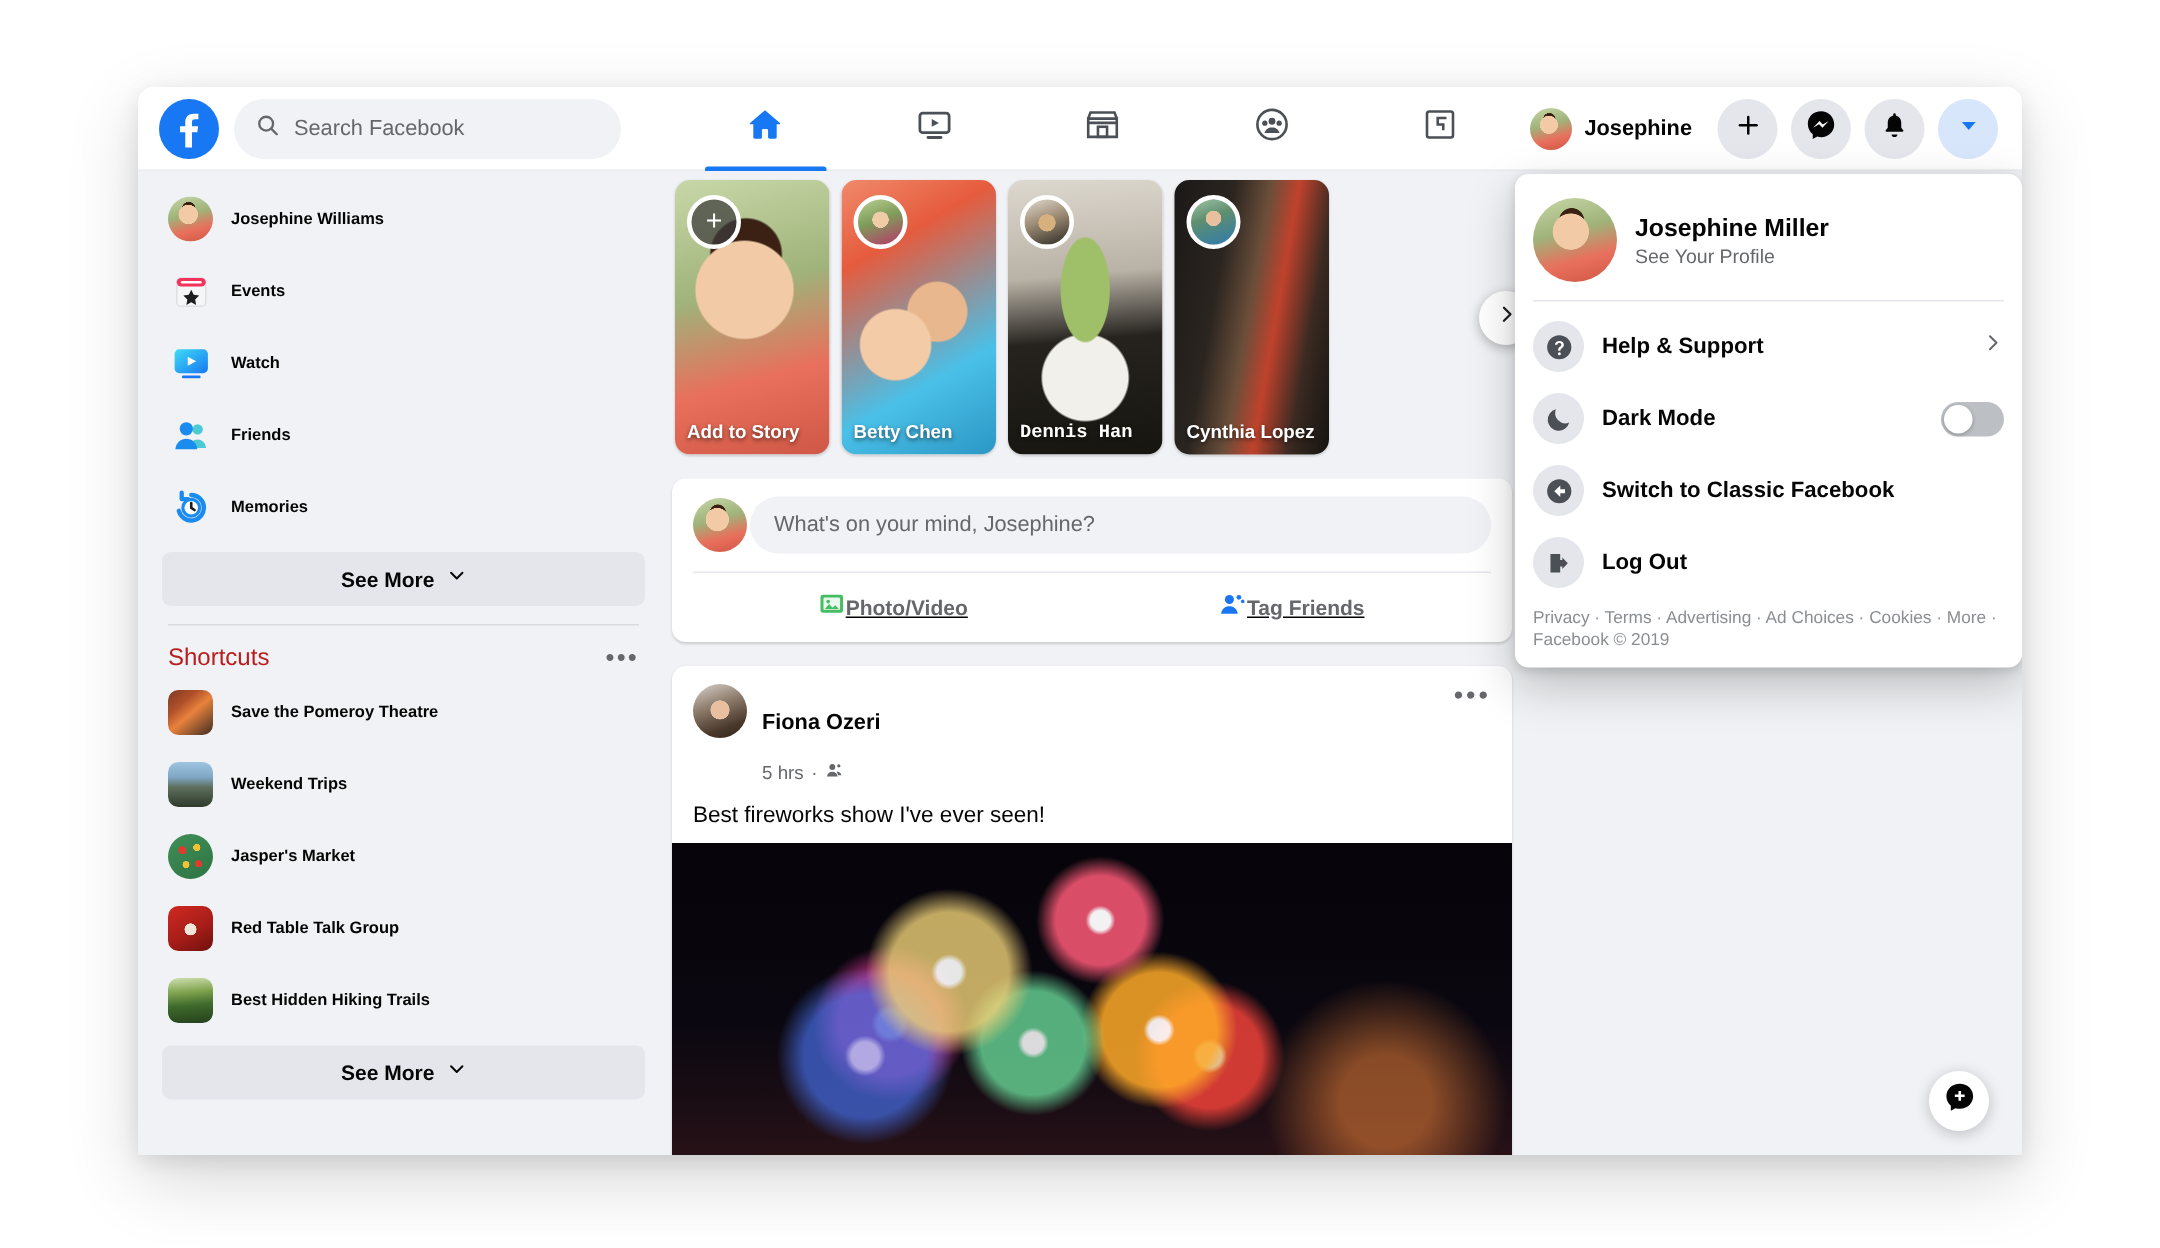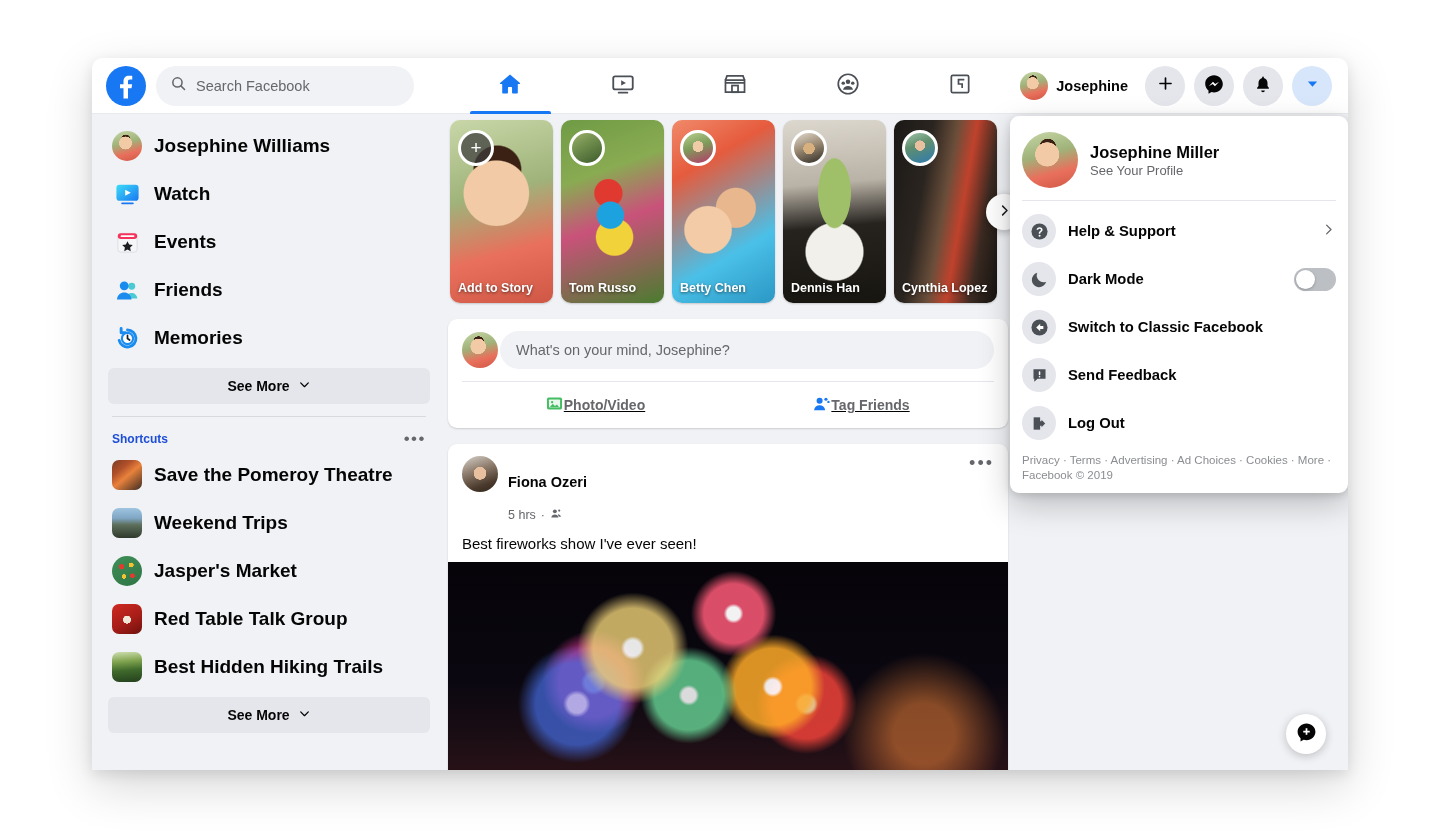--- a/index.html
+++ b/index.html
@@ -64,30 +64,30 @@
     display: flex; align-items: center; justify-content: center; cursor: pointer; position: relative;
   }
   .circle-btn.active { background: #d8e6fb; }
 
   
   #body { position: absolute; top: 56px; left: 0; width: 1256px; height: 656px; }
 
   
   #sidebar { position: absolute; left: 0; top: 0; width: 356px; height: 656px; padding: 8px 16px 0 14px; }
   .side-row { display: flex; align-items: center; gap: 12px; height: 48px; border-radius: 8px; padding: 0 6px; cursor: pointer; }
-  .side-row .lbl { font-size: 19px; font-weight: 600; color: #050505; }
+  .side-row .lbl { font-size: 11px; font-weight: 600; color: #050505; }
   .side-icon { width: 30px; height: 30px; flex: none; display: flex; align-items: center; justify-content: center; }
   .see-more-btn {
     height: 36px; margin: 6px 2px 0 2px; border-radius: 6px; background: #e4e6eb;
     display: flex; align-items: center; justify-content: center; gap: 8px; cursor: pointer;
   }
   .see-more-btn .lbl { font-size: 14px; font-weight: 700; color: #050505; }
   .hr { height: 1px; background: #d8dadf; margin: 12px 6px 8px 6px; }
   .sec-head { display: flex; align-items: center; justify-content: space-between; padding: 4px 6px 2px 6px; }
-  .sec-head .ttl { font-size: 12px; font-weight: 700; color: #1d4ed8; }
+  .sec-head .ttl { font-size: 16px; font-weight: 400; color: #b91c1c; }
   .dots { color: #65676b; font-size: 17px; letter-spacing: 1.5px; cursor: pointer; }
   .sc-thumb { width: 30px; height: 30px; border-radius: 7px; flex: none; background-size: cover; background-position: center; }
 
   
   #feed { position: absolute; left: 356px; top: 0; width: 560px; height: 656px; padding-top: 6px; }
   .stories { display: flex; gap: 8px; padding: 0 2px; position: relative; }
   .story {
     width: 103px; height: 183px; border-radius: 10px; position: relative; overflow: hidden;
     cursor: pointer; flex: none; background-size: cover; background-position: center;
     box-shadow: 0 1px 2px rgba(0,0,0,0.18);
@@ -177,21 +177,21 @@
       radial-gradient(circle at 52% 64%, #f2d23b 0 14%, transparent 15%),
       radial-gradient(circle at 46% 40%, #e0392f 0 11%, transparent 12%),
       linear-gradient(160deg, #6f9b45 0%, #89ab52 30%, #c9527a 55%, #4a7c2f 100%); }
   .ph-friends { background-image:
       radial-gradient(circle at 35% 60%, #f3cba6 0 18%, transparent 19%),
       radial-gradient(circle at 62% 48%, #e8b78e 0 17%, transparent 18%),
       linear-gradient(150deg, #f08a6b 0%, #e65b3d 25%, #4ac0e8 70%, #2b97c4 100%); }
   .ph-plant { background-image:
       radial-gradient(ellipse at 50% 40%, #9fc068 0 22%, transparent 23%),
       radial-gradient(circle at 50% 72%, #f2f0ea 0 20%, transparent 21%),
-      linear-gradient(175deg, #ddd8cf 0%, #b9b2a6 35%, #26231f 58%, #17150f 100%); }
+      linear-gradient(175deg, #ddd8cf 0%, #b9b2a6 35%, #26231f 58%, #17150f 100%); font-family: Liberation Mono, monospace; }
   .ph-market { background-image:
       linear-gradient(100deg, #1a1816 0%, #2b2520 30%, #6a4e3a 48%, #c0422c 62%, #3a2a22 80%, #151310 100%); }
   .ph-jo { background-image:
       radial-gradient(circle at 45% 40%, #f2cba6 0 26%, transparent 27%),
       radial-gradient(circle at 46% 27%, #3b2114 0 16%, transparent 17%),
       linear-gradient(165deg, #c9d7a8 0%, #9fb37a 40%, #e8705c 70%, #cf5745 100%); }
   .ph-fiona { background-image:
       radial-gradient(circle at 50% 48%, #e8c0a0 0 24%, transparent 25%),
       linear-gradient(160deg, #d9d4cd 0%, #8d7b6b 40%, #4a3a2d 75%, #2f2419 100%); }
   .ph-tom { background-image: linear-gradient(150deg, #9ab06a 0%, #6c8a4a 45%, #3c5a2c 100%); }
@@ -356,49 +356,49 @@
       <div class="side-row">
         <div class="side-icon">
           <div class="avatar ph-jo" style="width:30px;height:30px"></div>
         </div>
         <span class="lbl">Josephine Williams</span>
       </div>
 
       <div class="side-row">
         <div class="side-icon">
           <svg width="27" height="27" viewBox="0 0 28 28">
+            <rect x="4" y="4.5" width="20" height="19.5" rx="3" fill="#f5f6f7" stroke="#dcdfe3" stroke-width="1"></rect>
+            <rect x="4" y="4.5" width="20" height="5.8" rx="3" fill="#f5325b"></rect>
+            <rect x="6.8" y="6.6" width="14.4" height="1.7" rx="0.85" fill="#fff"></rect>
+            <path d="m14 12.6 1.7 3.5 3.8.5-2.8 2.7.7 3.8-3.4-1.8-3.4 1.8.7-3.8-2.8-2.7 3.8-.5z" fill="#1c1e21"></path>
+          </svg>
+        </div>
+        <span class="lbl">Events</span>
+      </div>
+
+      <div class="side-row">
+        <div class="side-icon">
+          <svg width="27" height="27" viewBox="0 0 28 28">
             <defs>
                   <linearGradient id="gw" x1="0" y1="0" x2="1" y2="1">
                     <stop offset="0" stop-color="#3ddcf7"></stop>
                     <stop offset="1" stop-color="#1877f2"></stop>
                   </linearGradient>
                 </defs>
             <rect x="2.5" y="4" width="23" height="16.5" rx="3.2" fill="url(#gw)"></rect>
             <path d="M11.6 9.2 17.4 12.3 11.6 15.4z" fill="#fff"></path>
             <rect x="7.5" y="22.2" width="13" height="1.8" rx="0.9" fill="#1877f2"></rect>
           </svg>
         </div>
         <span class="lbl">Watch</span>
       </div>
 
       <div class="side-row">
         <div class="side-icon">
           <svg width="27" height="27" viewBox="0 0 28 28">
-            <rect x="4" y="4.5" width="20" height="19.5" rx="3" fill="#f5f6f7" stroke="#dcdfe3" stroke-width="1"></rect>
-            <rect x="4" y="4.5" width="20" height="5.8" rx="3" fill="#f5325b"></rect>
-            <rect x="6.8" y="6.6" width="14.4" height="1.7" rx="0.85" fill="#fff"></rect>
-            <path d="m14 12.6 1.7 3.5 3.8.5-2.8 2.7.7 3.8-3.4-1.8-3.4 1.8.7-3.8-2.8-2.7 3.8-.5z" fill="#1c1e21"></path>
-          </svg>
-        </div>
-        <span class="lbl">Events</span>
-      </div>
-
-      <div class="side-row">
-        <div class="side-icon">
-          <svg width="27" height="27" viewBox="0 0 28 28">
             <circle cx="18.4" cy="9.6" r="3.6" fill="#4bcad4"></circle>
             <path d="M12.6 22.4c.4-3.8 3-5.8 5.8-5.8s5.4 2 5.8 5.8z" fill="#4bcad4"></path>
             <circle cx="10.6" cy="9.2" r="4.6" fill="#1a8cf0"></circle>
             <path d="M3 23.4c.5-4.8 3.8-7.3 7.6-7.3s7.1 2.5 7.6 7.3z" fill="#1a8cf0"></path>
           </svg>
         </div>
         <span class="lbl">Friends</span>
       </div>
 
       <div class="side-row">
@@ -459,24 +459,20 @@
         </span>
       </div>
     </div>
 
     <div id="feed">
 
       <div class="stories">
         <div class="story add ph-jo">
           <div class="plus">+</div>
           <div class="cap">Add to Story</div>
-        </div>
-        <div class="story ph-pinata">
-          <div class="ring ph-tom"></div>
-          <div class="cap">Tom Russo</div>
         </div>
         <div class="story ph-friends">
           <div class="ring ph-betty"></div>
           <div class="cap">Betty Chen</div>
         </div>
         <div class="story ph-plant">
           <div class="ring ph-dennis"></div>
           <div class="cap">Dennis Han</div>
         </div>
         <div class="story ph-market">
@@ -640,30 +636,20 @@
     <div class="dd-row">
       <div class="dd-ic">
         <svg width="21" height="21" viewBox="0 0 24 24">
               <circle cx="12" cy="12" r="9.2" fill="#4b4f56"></circle>
               <path fill="#fff" d="M12.8 7.6 8.2 12l4.6 4.4v-2.8h3.6v-3.2h-3.6z"></path>
             </svg>
       </div>
       <span class="lbl">Switch to Classic Facebook</span>
     </div>
 
-    <div class="dd-row">
-      <div class="dd-ic">
-        <svg width="19" height="19" viewBox="0 0 24 24">
-              <path fill="#4b4f56" d="M4.4 4h15.2v12.2H9.6L5.4 20v-3.8H4.4z"></path>
-              <rect x="11.1" y="6.6" width="1.9" height="5" rx="0.9" fill="#fff"></rect>
-              <circle cx="12.05" cy="13.6" r="1.05" fill="#fff"></circle>
-            </svg>
-      </div>
-      <span class="lbl">Send Feedback</span>
-    </div>
 
     <div class="dd-row">
       <div class="dd-ic">
         <svg width="19" height="19" viewBox="0 0 24 24">
               <path fill="#4b4f56" d="M4.6 4.2h8.2v15.6H4.6z"></path>
               <path fill="#4b4f56" d="M14.6 9.2v-2l4.6 4.8-4.6 4.8v-2h-2.2V9.2z"></path>
             </svg>
       </div>
       <span class="lbl">Log Out</span>
     </div>

